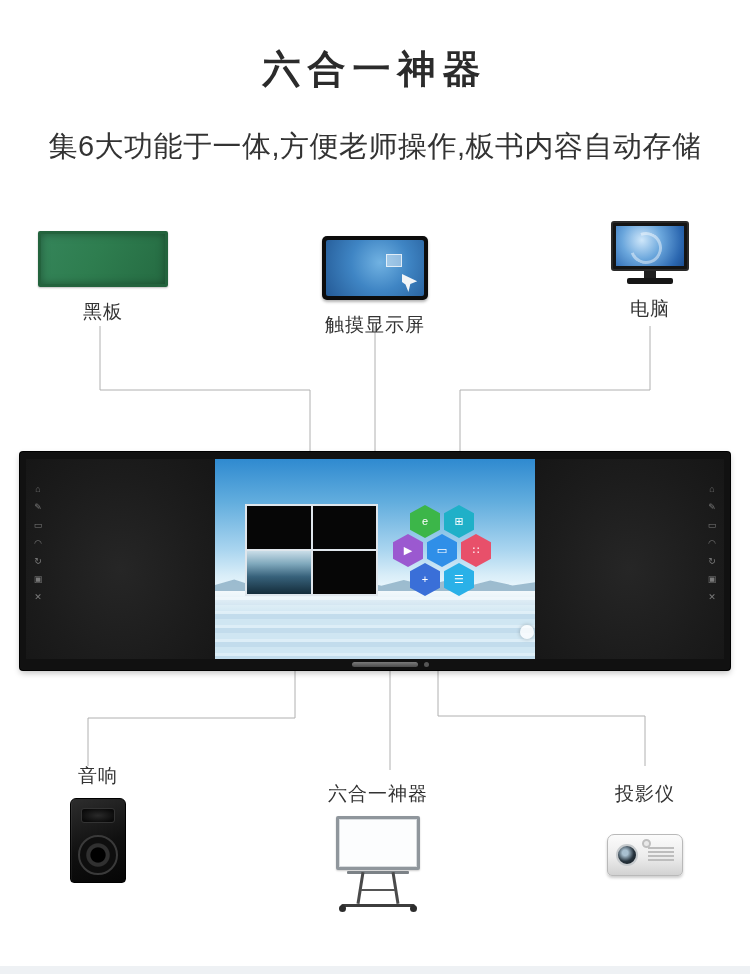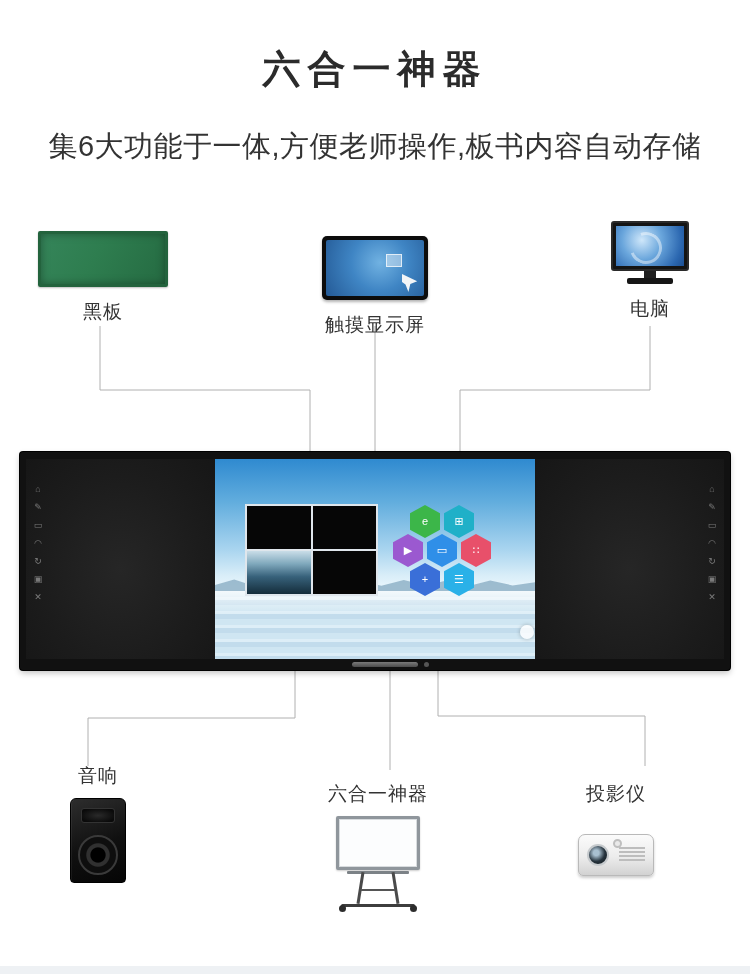--- a/index.html
+++ b/index.html
@@ -102,21 +102,21 @@
   .wb-tray { width:62px; height:3px; background:#7c8287; margin-top:1px; border-radius:1px; }
   .wb-stand { position:relative; width:90px; height:36px; }
   .wb-leg { position:absolute; top:-2px; width:3px; height:32px; background:#4a4a4a; }
   .wb-leg.l { left:26px; transform:rotate(9deg); }
   .wb-leg.r { right:26px; transform:rotate(-9deg); }
   .wb-cross { position:absolute; top:15px; left:28px; right:28px; height:2px; background:#555; }
   .wb-base { position:absolute; bottom:3px; left:8px; right:8px; height:3px; background:#3d3d3d; border-radius:2px; }
   .wb-wheel { position:absolute; bottom:-2px; width:7px; height:7px; border-radius:50%; background:#2c2c2c; }
   .wb-wheel.l { left:6px; } .wb-wheel.r { right:6px; }
 
-  .f-projector { left:576px; top:781px; width:80px;text-align:center; }
+  .f-projector { left:605px; top:781px; width:80px;text-align:center; }
   .proj-body { position:relative; width:76px; height:42px; margin-top:18px; border-radius:7px 7px 5px 5px;
       background:linear-gradient(180deg,#fbfbfb 0%, #ececec 55%, #d2d2d2 100%);
       border:1px solid #b9b9b9; box-shadow:0 2px 3px rgba(0,0,0,.2); }
   .proj-lens { position:absolute; left:8px; top:9px; width:22px; height:22px; border-radius:50%;
       border:2px solid #c6cacd;
       background:radial-gradient(circle at 40% 38%, #a9c0d0 0 18%, #27343e 55%, #0c1215 100%); }
   .proj-vents { position:absolute; right:8px; top:12px; width:26px; height:14px;
       background:repeating-linear-gradient(180deg, #bdbdbd 0 2px, transparent 2px 4px); }
   .proj-ring { position:absolute; left:34px; top:4px; width:9px; height:9px; border-radius:50%;
       border:2px solid #bfbfbf; background:#e9e9e9; }

